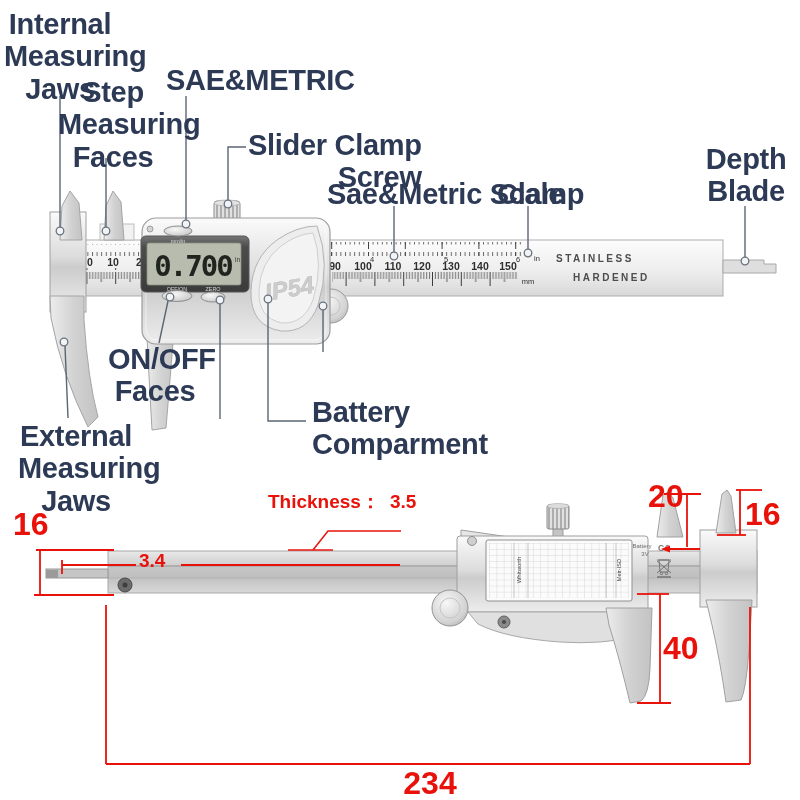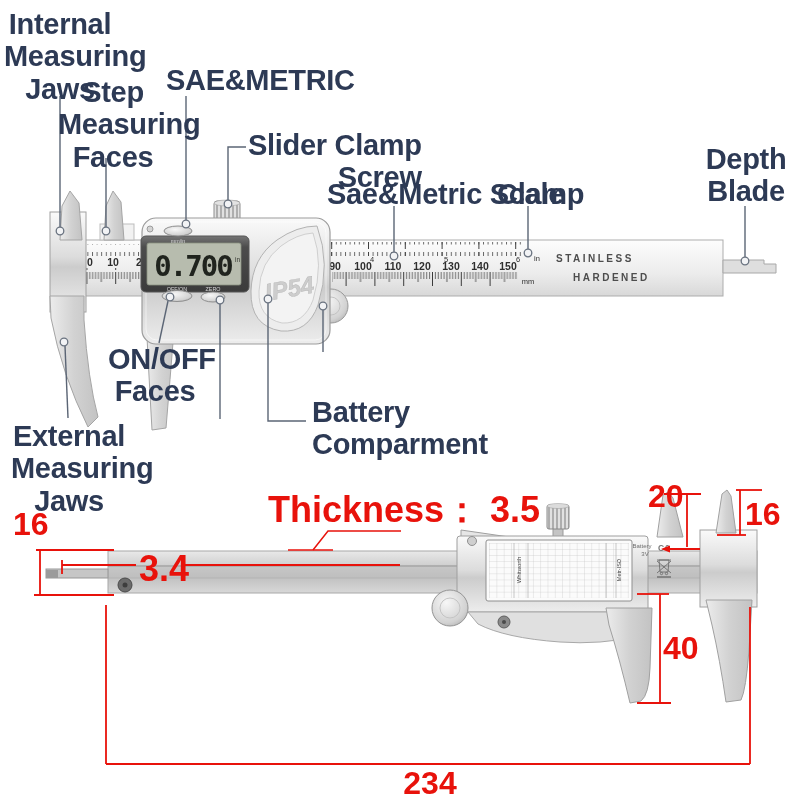--- a/index.html
+++ b/index.html
@@ -4,21 +4,21 @@
 <style>
   html,body{margin:0;padding:0;background:#fff;}
   .canvas{position:relative;width:800px;height:800px;background:#ffffff;overflow:hidden;
           font-family:"Liberation Sans",sans-serif;}
   .canvas svg{position:absolute;left:0;top:0;}
   .lbl{position:absolute;color:#2d3a55;font-weight:bold;font-size:29px;line-height:1.12;
        white-space:pre-line;letter-spacing:-0.3px;}
   .center{text-align:center;}
   .red{position:absolute;color:#e8120b;font-weight:bold;font-size:32px;line-height:1;}
   .red .gap{margin-left:10px;}
-  .fs27{font-size:36px;}
+  .fs27{font-size:19px;}
 </style>
 </head>
 <body>
 
 <div class="canvas">
 
 <svg width="800" height="800" viewBox="0 0 800 800">
   <defs>
     <linearGradient id="gMetal" x1="0" y1="0" x2="0" y2="1">
       <stop offset="0" stop-color="#fafafa"></stop>
@@ -275,21 +275,21 @@
 <div class="lbl" style="left:248px;top:129px;text-align:right;">Slider Clamp
 Screw</div>
 <div class="lbl" style="left:319px;top:178px;margin-left:8px;">Sae&amp;Metric Scale</div>
 <div class="lbl" style="left:497px;top:178px;">Clamp</div>
 <div class="lbl center" style="left:700px;top:143px;width:92px;">Depth
 Blade</div>
 <div class="lbl center" style="left:108px;top:343px;width:94px;">ON/OFF
 Faces</div>
 <div class="lbl" style="left:312px;top:396px;">Battery
 Comparment</div>
-<div class="lbl center" style="left:11px;top:420px;width:116px;">External
+<div class="lbl center" style="left:18px;top:420px;width:116px;">External
 Measuring
 Jaws</div>
 
 <div class="red fs27" style="left:268px;top:492px;">
   <span>Thickness：</span><span class="gap">3.5</span>
 </div>
 <div class="red" style="left:13px;top:508px;">16</div>
 <div class="red fs27" style="left:139px;top:551px;">3.4</div>
 <div class="red" style="left:648px;top:480px;">20</div>
 <div class="red" style="left:745px;top:498px;">16</div>

